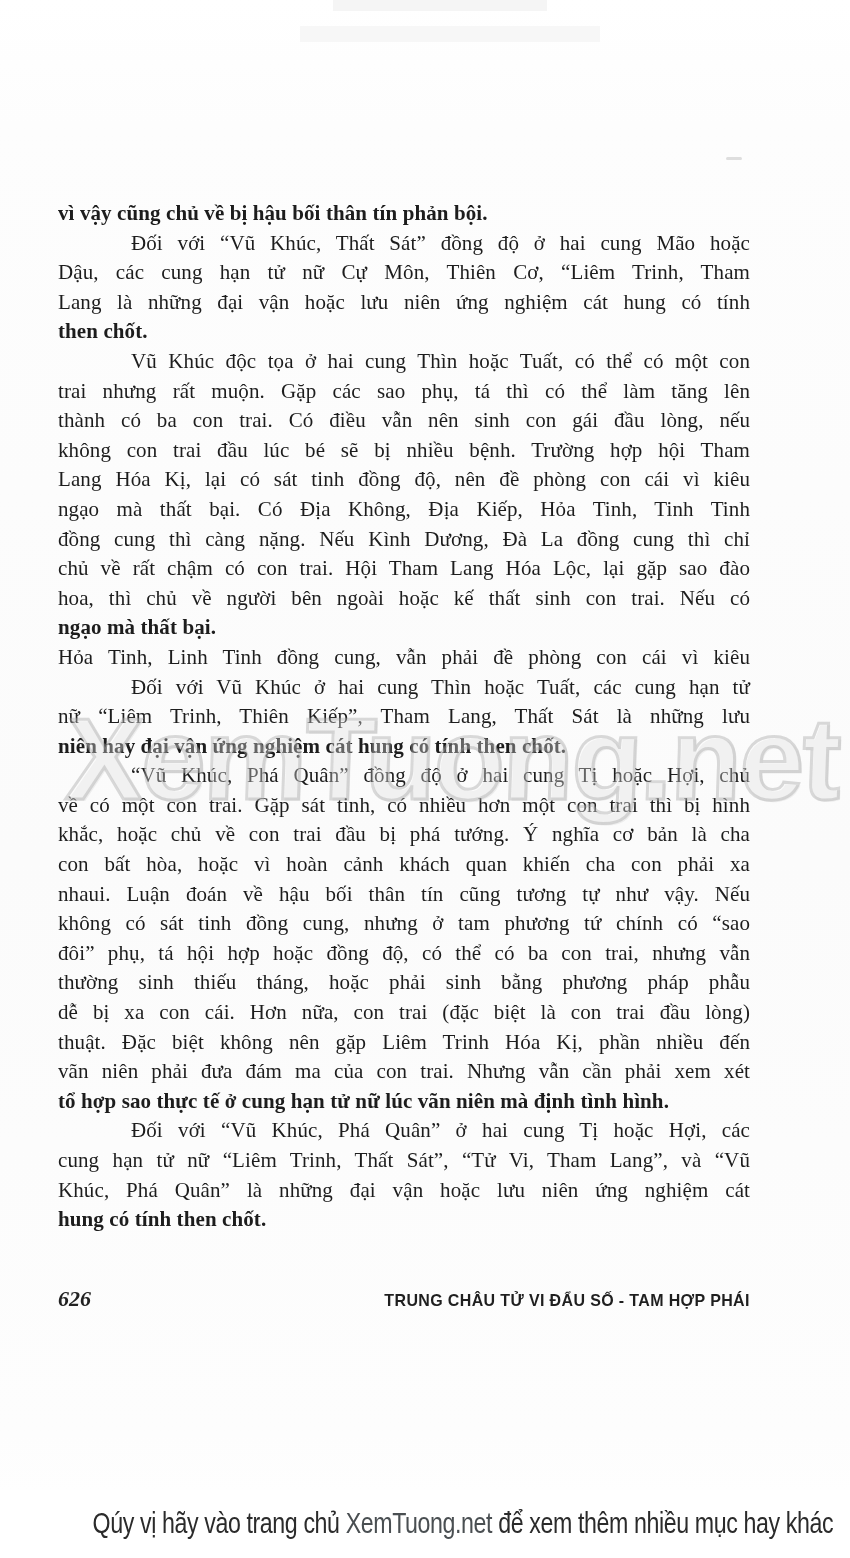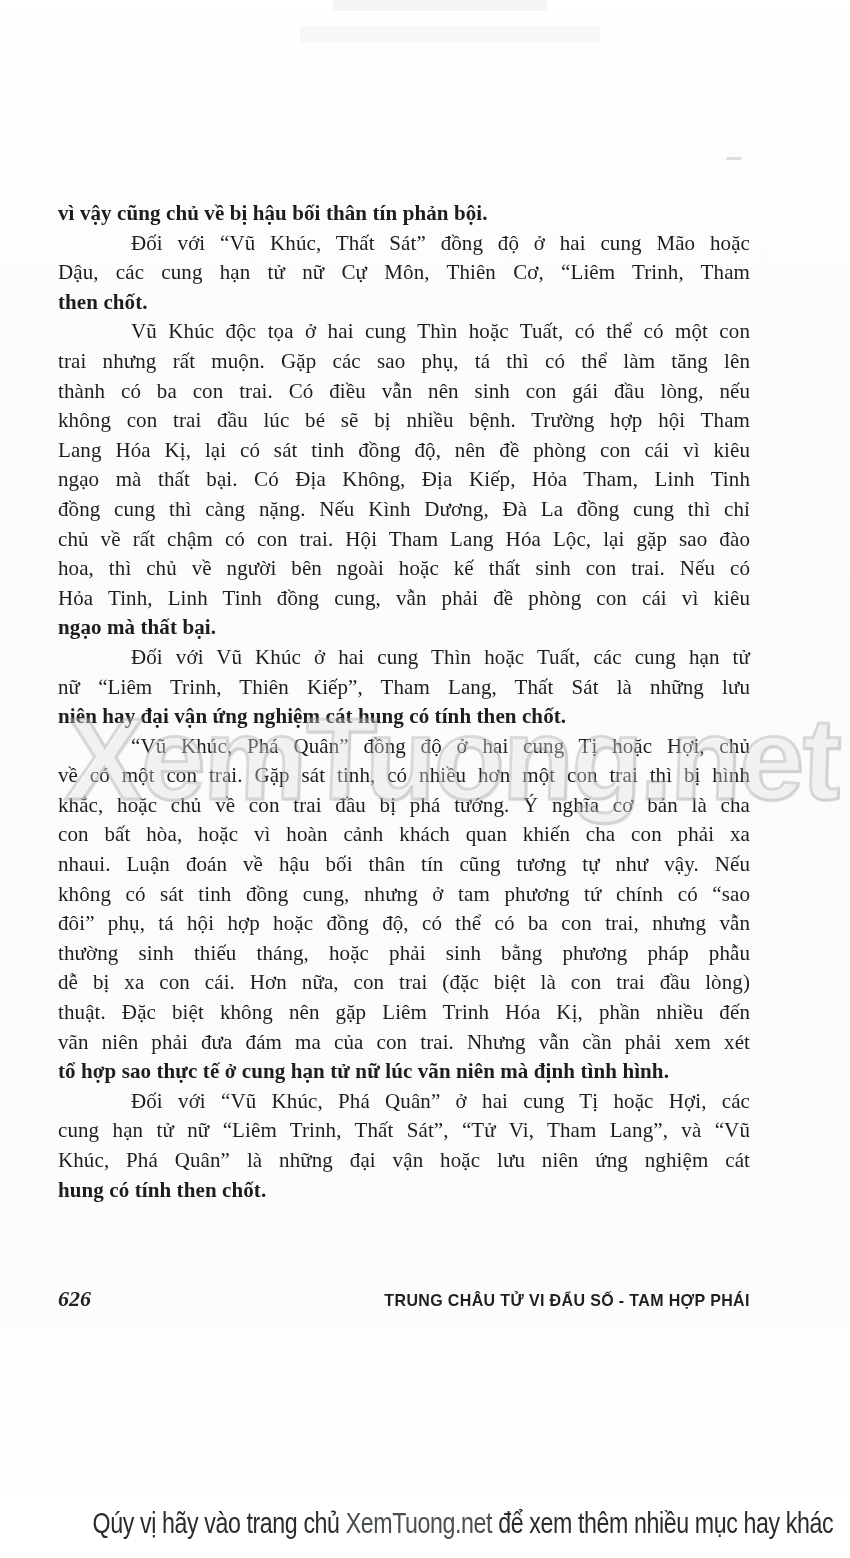--- a/index.html
+++ b/index.html
@@ -89,32 +89,33 @@
 
 <div class="page-scan">
   <div class="scan-bar-1"></div>
   <div class="scan-bar-2"></div>
   <div class="scan-smudge"></div>
 
   <div class="body-text">
       <div class="line last">vì vậy cũng chủ về bị hậu bối thân tín phản bội.</div>
       <div class="line indent">Đối với “Vũ Khúc, Thất Sát” đồng độ ở hai cung Mão hoặc</div>
       <div class="line">Dậu, các cung hạn tử nữ Cự Môn, Thiên Cơ, “Liêm Trinh, Tham</div>
+      <div class="line">Lang là những đại vận hoặc lưu niên ứng nghiệm cát hung có tính</div>
       <div class="line last">then chốt.</div>
       <div class="line indent">Vũ Khúc độc tọa ở hai cung Thìn hoặc Tuất, có thể có một con</div>
       <div class="line">trai nhưng rất muộn. Gặp các sao phụ, tá thì có thể làm tăng lên</div>
       <div class="line">thành có ba con trai. Có điều vẫn nên sinh con gái đầu lòng, nếu</div>
       <div class="line">không con trai đầu lúc bé sẽ bị nhiều bệnh. Trường hợp hội Tham</div>
       <div class="line">Lang Hóa Kị, lại có sát tinh đồng độ, nên đề phòng con cái vì kiêu</div>
-      <div class="line">ngạo mà thất bại. Có Địa Không, Địa Kiếp, Hỏa Tham, Linh Tinh</div>
+      <div class="line">ngạo mà thất bại. Có Địa Không, Địa Kiếp, Hỏa Tinh, Tinh Tinh</div>
       <div class="line">đồng cung thì càng nặng. Nếu Kình Dương, Đà La đồng cung thì chỉ</div>
       <div class="line">chủ về rất chậm có con trai. Hội Tham Lang Hóa Lộc, lại gặp sao đào</div>
       <div class="line">hoa, thì chủ về người bên ngoài hoặc kế thất sinh con trai. Nếu có</div>
+      <div class="line last">ngạo mà thất bại.</div>
       <div class="line">Hỏa Tinh, Linh Tinh đồng cung, vẫn phải đề phòng con cái vì kiêu</div>
-      <div class="line last">ngạo mà thất bại.</div>
       <div class="line indent">Đối với Vũ Khúc ở hai cung Thìn hoặc Tuất, các cung hạn tử</div>
       <div class="line">nữ “Liêm Trinh, Thiên Kiếp”, Tham Lang, Thất Sát là những lưu</div>
       <div class="line last">niên hay đại vận ứng nghiệm cát hung có tính then chốt.</div>
       <div class="line indent">“Vũ Khúc, Phá Quân” đồng độ ở hai cung Tị hoặc Hợi, chủ</div>
       <div class="line">về có một con trai. Gặp sát tinh, có nhiều hơn một con trai thì bị hình</div>
       <div class="line">khắc, hoặc chủ về con trai đầu bị phá tướng. Ý nghĩa cơ bản là cha</div>
       <div class="line">con bất hòa, hoặc vì hoàn cảnh khách quan khiến cha con phải xa</div>
       <div class="line">nhaui. Luận đoán về hậu bối thân tín cũng tương tự như vậy. Nếu</div>
       <div class="line">không có sát tinh đồng cung, nhưng ở tam phương tứ chính có “sao</div>
       <div class="line">đôi” phụ, tá hội hợp hoặc đồng độ, có thể có ba con trai, nhưng vẫn</div>

